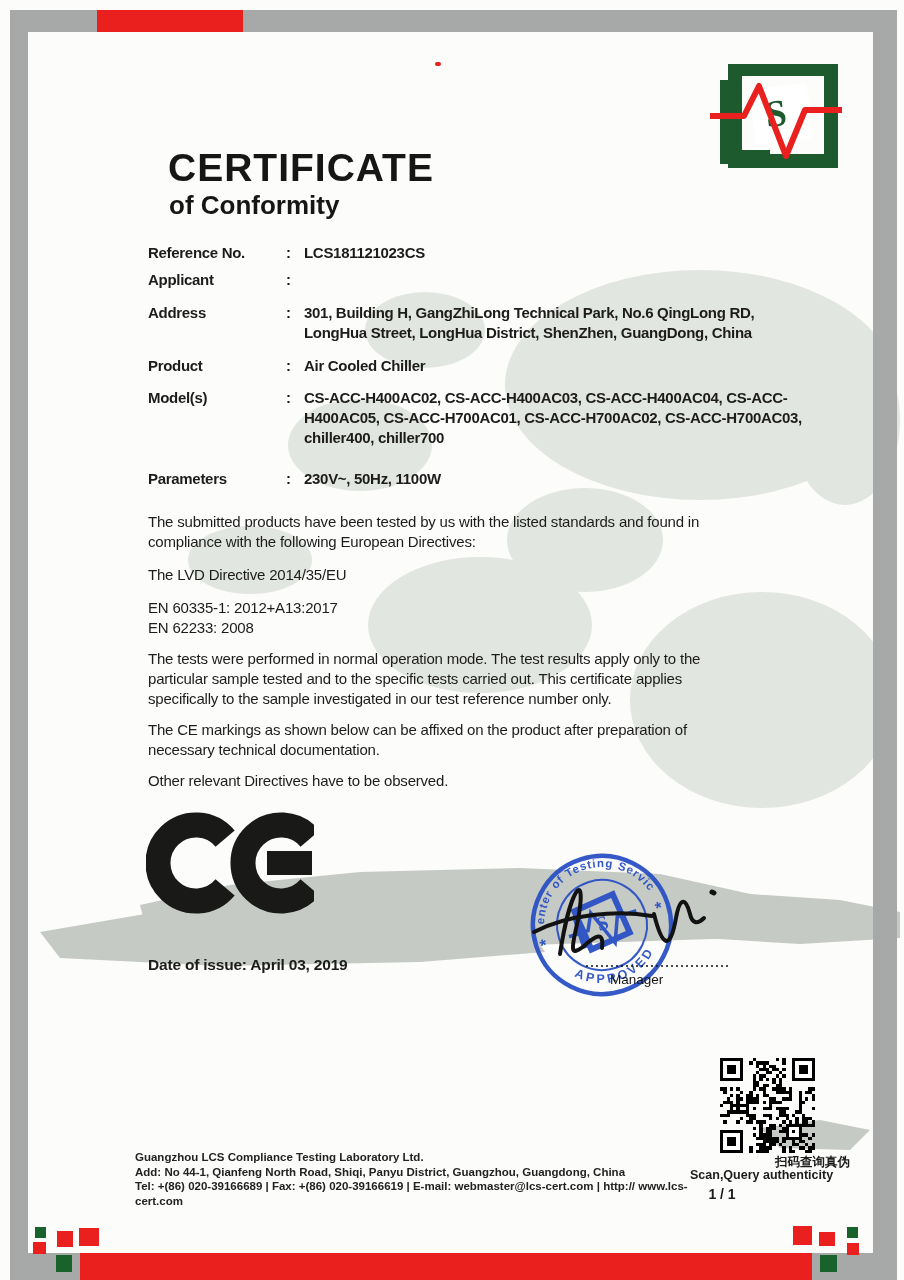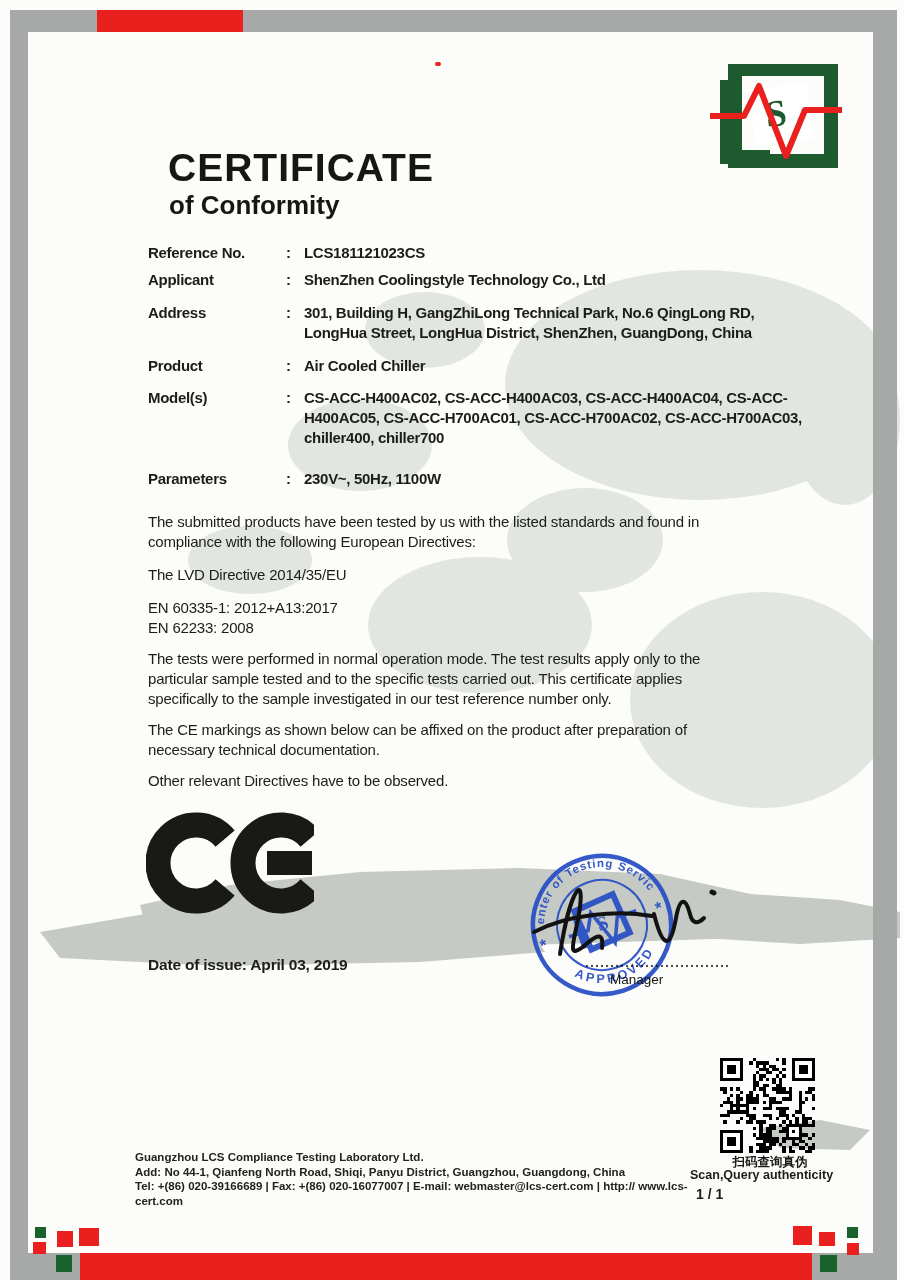--- a/index.html
+++ b/index.html
@@ -50,23 +50,23 @@
   .date-line { left:148px; top:956px; font-size:15.5px; font-weight:bold; letter-spacing:-0.2px; }
 
   
   .stamp { left:527px; top:850px; width:150px; height:150px; z-index:3; opacity:.95; }
   .signature { left:522px; top:852px; width:228px; height:132px; z-index:4; }
   .manager { left:610px; top:972px; font-size:13.5px; color:#161616; z-index:4; }
 
   
   .footer { left:135px; top:1150px; width:560px; font-size:11.5px; line-height:14.5px; color:#222220;font-weight:bold; }
   .qr { left:720px; top:1058px; width:95px; height:95px; }
-  .qr-cap-cn { left:690px; top:1154px; width:160px; text-align:center; font-size:12.5px; font-weight:bold; }
+  .qr-cap-cn { left:690px; top:1154px; width:160px; text-align:right; font-size:12.5px; font-weight:bold; }
   .qr-cap-en { left:690px; top:1168px; width:160px; text-align:left; font-size:12.5px; font-weight:bold; }
-  .page-num  { left:696px; top:1186px; width:52px; text-align:left; font-size:14px; font-weight:bold; }
+  .page-num  { left:696px; top:1186px; width:52px; text-align:center; font-size:14px; font-weight:bold; }
 </style>
 </head>
 <body>
 
 <div class="page">
 
   <svg class="watermark" width="904" height="1280" viewBox="0 0 904 1280">
     <g fill="#e2e6e1">
       <ellipse cx="700" cy="385" rx="195" ry="115"></ellipse>
       <ellipse cx="425" cy="330" rx="60" ry="38"></ellipse>
@@ -98,21 +98,20 @@
 
   <div class="layer fields">
     <div class="frow mb17">
       <span>Reference No.</span>
         <span class="colon">:</span>
       <span>LCS181121023CS</span>
     </div>
     <div class="frow mb13">
       <span>Applicant</span>
         <span class="colon">:</span>
-      <span>ShenZhen Coolingstyle Technology Co., Ltd</span>
     </div>
     <div class="frow mb13">
       <span>Address</span>
         <span class="colon">:</span>
       <span>301, Building H, GangZhiLong Technical Park, No.6 QingLong RD, LongHua Street, LongHua District, ShenZhen, GuangDong, China</span>
     </div>
     <div class="frow mb12">
       <span>Product</span>
         <span class="colon">:</span>
       <span>Air Cooled Chiller</span>
@@ -181,21 +180,21 @@
       <path d="M132,62 C140,94 148,100 154,66 C158,44 164,46 168,62 C170,71 175,73 182,66"></path>
       <path d="M190,40 l2,1" stroke-width="5"></path>
     </g>
     <path d="M64,114 H208" stroke="#121212" stroke-width="1.6" stroke-dasharray="2,3" fill="none"></path>
   </svg>
   <div class="layer manager">Manager</div>
 
   <div class="layer footer">
     <div>Guangzhou LCS Compliance Testing Laboratory Ltd.</div>
     <div>Add: No 44-1, Qianfeng North Road, Shiqi, Panyu District, Guangzhou, Guangdong, China</div>
-    <div>Tel: +(86) 020-39166689  |  Fax: +(86) 020-16077007  |  E-mail: webmaster@lcs-cert.com  |  http:// www.lcs-cert.com</div>
+    <div>Tel: +(86) 020-39166689  |  Fax: +(86) 020-39166619  |  E-mail: webmaster@lcs-cert.com  |  http:// www.lcs-cert.com</div>
   </div>
 
   <div class="layer qr">
     <svg id="qr-svg" width="95" height="95" viewBox="0 0 29 29" shape-rendering="crispEdges">
         <rect x="10" y="0" width="1" height="1" fill="#000"></rect>
         <rect x="17" y="0" width="1" height="1" fill="#000"></rect>
         <rect x="19" y="0" width="1" height="1" fill="#000"></rect>
         <rect x="9" y="1" width="1" height="1" fill="#000"></rect>
         <rect x="11" y="1" width="1" height="1" fill="#000"></rect>
         <rect x="12" y="1" width="1" height="1" fill="#000"></rect>

